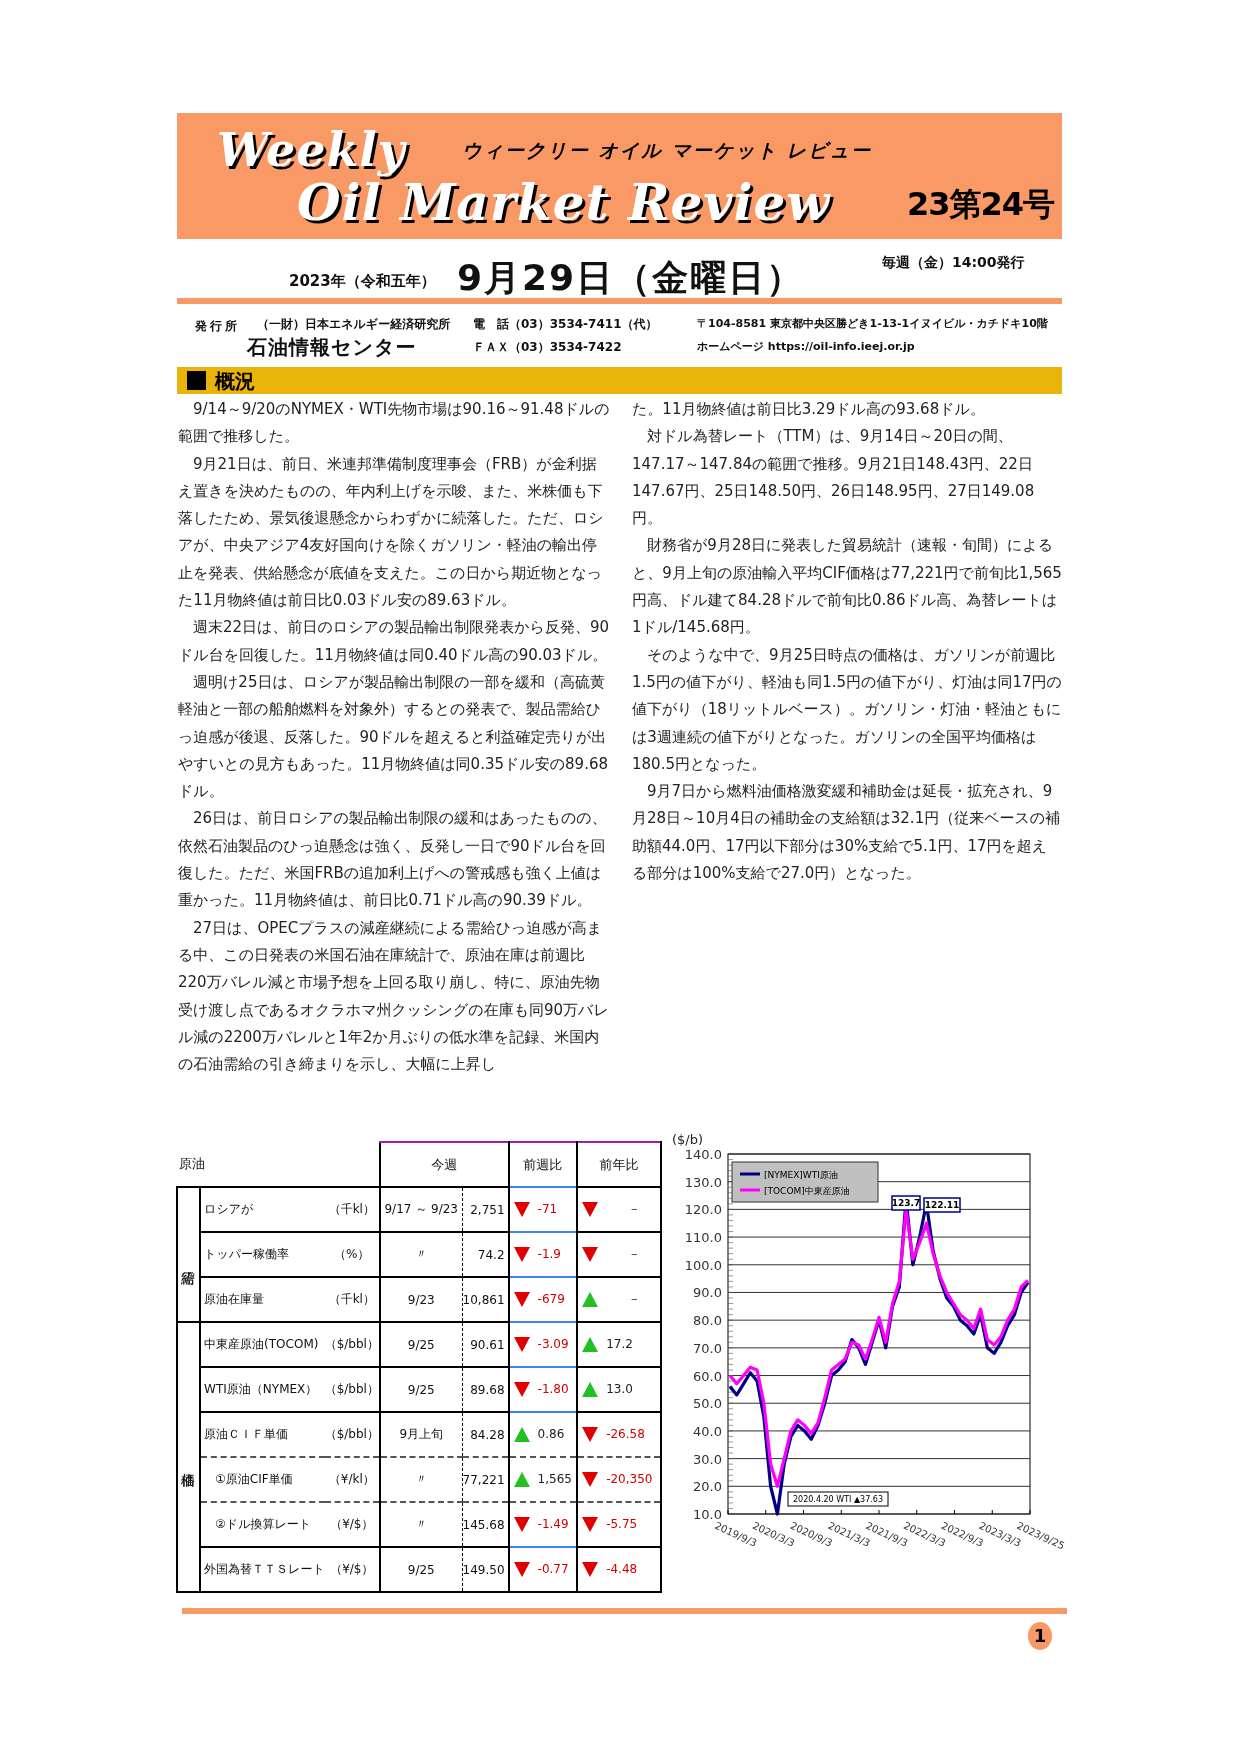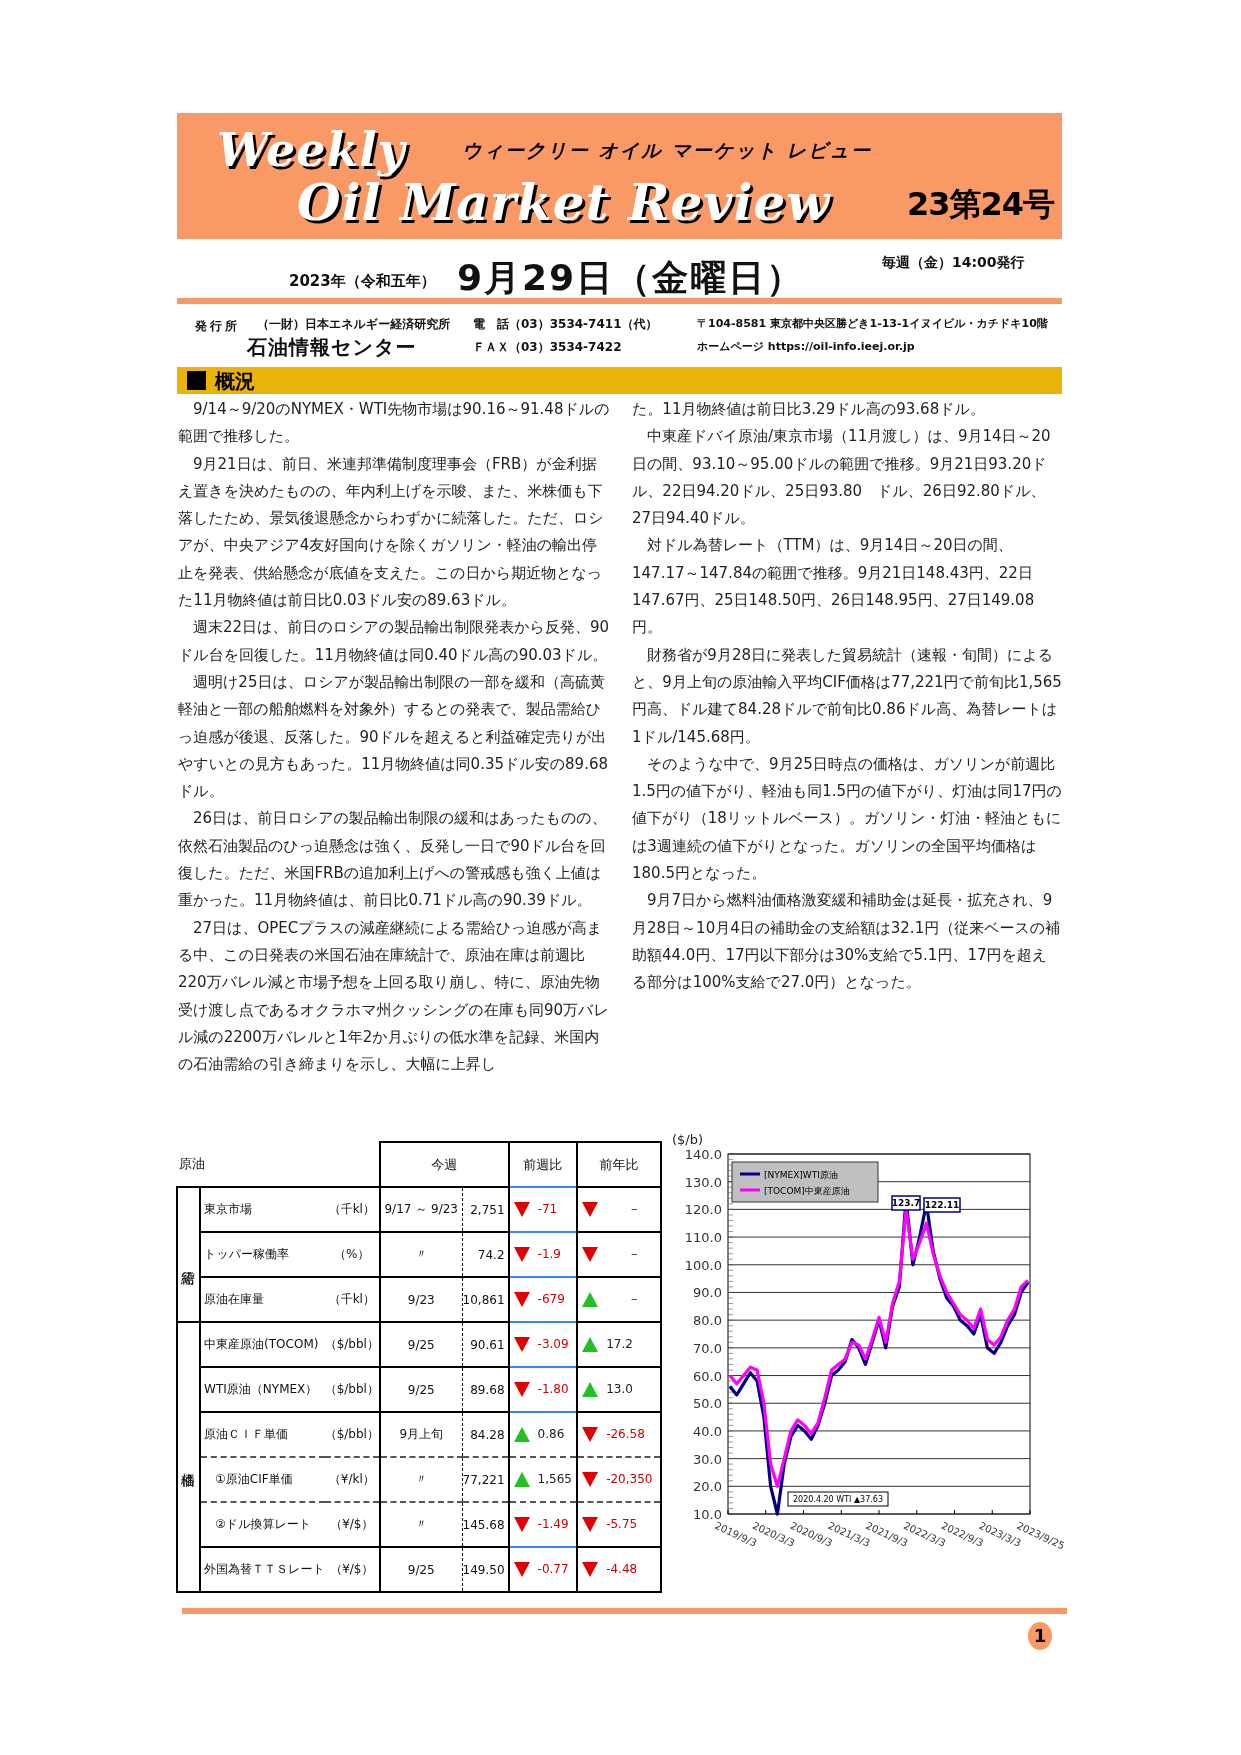--- a/index.html
+++ b/index.html
@@ -41,21 +41,21 @@
   .col-left { left: 178px; top: 396px; width: 432px; }
   .col-right { left: 632px; top: 396px; width: 430px; }
   .col-right p.cont { text-indent: 0; }
 
   
   .tbl-wrap { position: absolute; left: 176px; top: 1141px; width: 520px; }
   table.data { border-collapse: collapse; width: 486px; font-size: 12px; }
   table.data td { height: 45px; vertical-align: middle; }
   .hdr td { height: 45px; }
   .hdr .crude-label { text-align: left; padding-left: 2px; font-size: 13px; }
-  .hdr .hcell { border-top: 2px solid #000000; border-left: 2px solid #000; border-right: 2px solid #000; text-align: center; font-size: 13px; }
+  .hdr .hcell { border-top: 2px solid #a21caf; border-left: 2px solid #000; border-right: 2px solid #000; text-align: center; font-size: 13px; }
   .grp { width: 24px; border: 2px solid #000; text-align: center; font-size: 14px; line-height: 20px; }
   .item { border-top: 2px solid #000; padding-left: 3px; white-space: nowrap; border-left: 1px solid #000; }
   .unit { border-top: 2px solid #000; text-align: center; white-space: nowrap; font-size: 12px; }
   .period { border-top: 2px solid #000; border-left: 2px solid #000; text-align: center; white-space: nowrap; }
   .val { border-top: 2px solid #000; border-left: 1px dashed #000; text-align: right; padding-right: 3px; }
   .chg { border-top: 2px solid #3b82f6; border-left: 2px solid #000; white-space: nowrap; padding-left: 4px; }
   .yoy { border-top: 2px solid #000; border-left: 2px solid #000; border-right: 2px solid #000; white-space: nowrap; padding-left: 4px; }
   tr.dashed td.item, tr.dashed td.unit, tr.dashed td.period, tr.dashed td.val, tr.dashed td.chg, tr.dashed td.yoy { border-top: 2px dashed #555; }
   tr.last td { border-bottom: 2px solid #000; }
   .tri-down { display: inline-block; width: 0; height: 0; border-left: 8px solid transparent; border-right: 8px solid transparent; border-top: 15px solid #e00000; vertical-align: middle; margin-right: 8px; }
@@ -110,21 +110,20 @@
     <p>9/14～9/20のNYMEX・WTI先物市場は90.16～91.48ドルの範囲で推移した。</p>
     <p>9月21日は、前日、米連邦準備制度理事会（FRB）が金利据え置きを決めたものの、年内利上げを示唆、また、米株価も下落したため、景気後退懸念からわずかに続落した。ただ、ロシアが、中央アジア4友好国向けを除くガソリン・軽油の輸出停止を発表、供給懸念が底値を支えた。この日から期近物となった11月物終値は前日比0.03ドル安の89.63ドル。</p>
     <p>週末22日は、前日のロシアの製品輸出制限発表から反発、90ドル台を回復した。11月物終値は同0.40ドル高の90.03ドル。</p>
     <p>週明け25日は、ロシアが製品輸出制限の一部を緩和（高硫黄軽油と一部の船舶燃料を対象外）するとの発表で、製品需給ひっ迫感が後退、反落した。90ドルを超えると利益確定売りが出やすいとの見方もあった。11月物終値は同0.35ドル安の89.68ドル。</p>
     <p>26日は、前日ロシアの製品輸出制限の緩和はあったものの、依然石油製品のひっ迫懸念は強く、反発し一日で90ドル台を回復した。ただ、米国FRBの追加利上げへの警戒感も強く上値は重かった。11月物終値は、前日比0.71ドル高の90.39ドル。</p>
     <p>27日は、OPECプラスの減産継続による需給ひっ迫感が高まる中、この日発表の米国石油在庫統計で、原油在庫は前週比220万バレル減と市場予想を上回る取り崩し、特に、原油先物受け渡し点であるオクラホマ州クッシングの在庫も同90万バレル減の2200万バレルと1年2か月ぶりの低水準を記録、米国内の石油需給の引き締まりを示し、大幅に上昇し</p>
   </div>
 
   <div class="col col-right">
     <p class="cont">た。11月物終値は前日比3.29ドル高の93.68ドル。</p>
-    <p>中東産ドバイ原油/東京市場（11月渡し）は、9月14日～20日の間、93.10～95.00ドルの範囲で推移。9月21日93.20ドル、22日94.20ドル、25日93.80　ドル、26日92.80ドル、27日94.40ドル。</p>
     <p>対ドル為替レート（TTM）は、9月14日～20日の間、147.17～147.84の範囲で推移。9月21日148.43円、22日147.67円、25日148.50円、26日148.95円、27日149.08円。</p>
     <p>財務省が9月28日に発表した貿易統計（速報・旬間）によると、9月上旬の原油輸入平均CIF価格は77,221円で前旬比1,565円高、ドル建て84.28ドルで前旬比0.86ドル高、為替レートは1ドル/145.68円。</p>
     <p>そのような中で、9月25日時点の価格は、ガソリンが前週比1.5円の値下がり、軽油も同1.5円の値下がり、灯油は同17円の値下がり（18リットルベース）。ガソリン・灯油・軽油ともには3週連続の値下がりとなった。ガソリンの全国平均価格は180.5円となった。</p>
     <p>9月7日から燃料油価格激変緩和補助金は延長・拡充され、9月28日～10月4日の補助金の支給額は32.1円（従来ベースの補助額44.0円、17円以下部分は30%支給で5.1円、17円を超える部分は100%支給で27.0円）となった。</p>
   </div>
 
   <div class="tbl-wrap">
     <table class="data">
       <colgroup>
         <col style="width:24px">
@@ -138,21 +137,21 @@
       <tbody>
           <tr class="hdr">
         <td colspan="3" class="crude-label">原油</td>
         <td colspan="2" class="hcell">今週</td>
         <td class="hcell">前週比</td>
         <td class="hcell">前年比</td>
       </tr>
 
       <tr>
         <td rowspan="3" class="grp"><span style="writing-mode:vertical-rl;">需給</span></td>
-        <td class="item">東京市場</td>
+        <td class="item">ロシアが</td>
         <td class="unit">（千kl）</td>
         <td class="period">9/17 ～ 9/23</td>
         <td class="val">2,751</td>
         <td class="chg"><span class="tri-down"></span><span class="neg">-71</span></td>
         <td class="yoy"><span class="tri-down"></span><span class="dash">－</span></td>
       </tr>
       <tr>
         <td class="item">トッパー稼働率</td>
         <td class="unit">（%）</td>
         <td class="period">〃</td>

